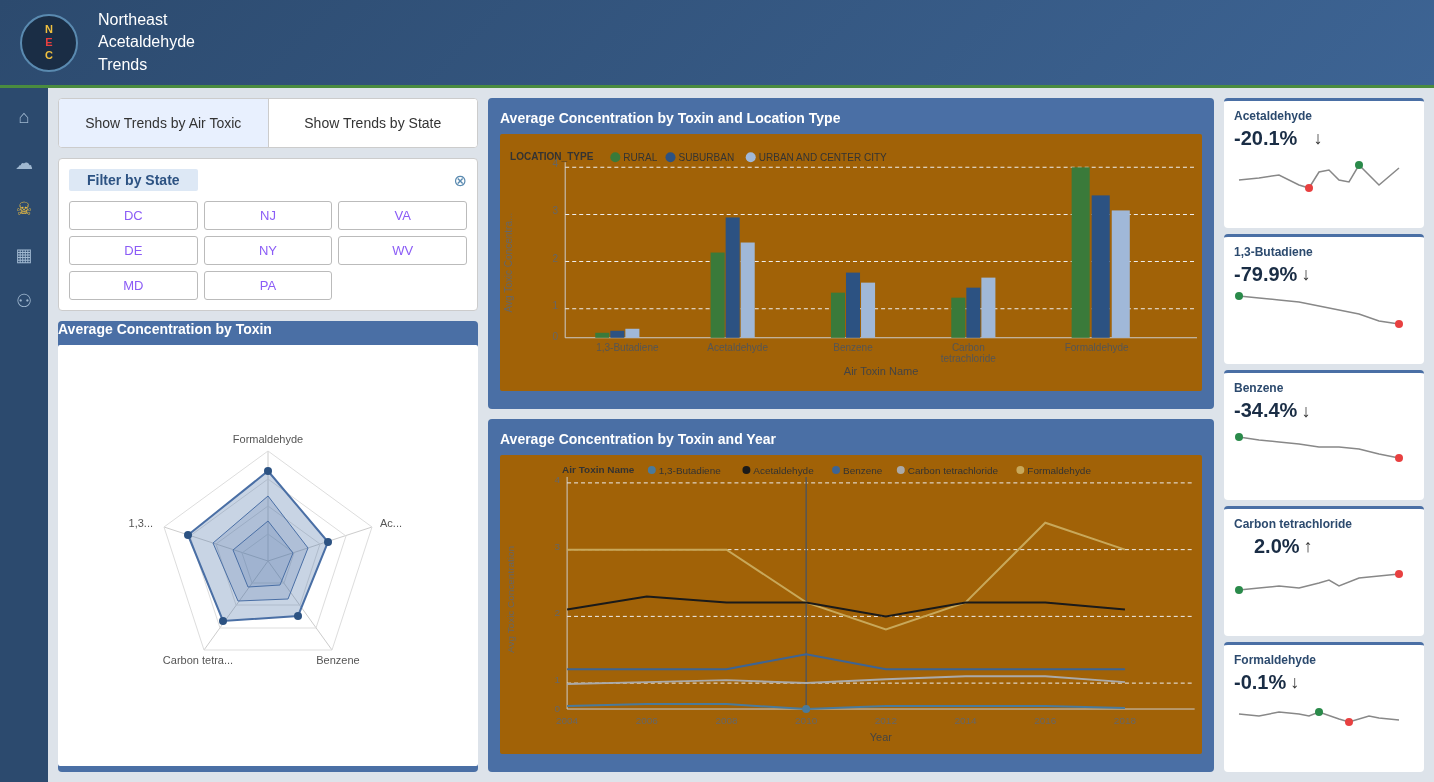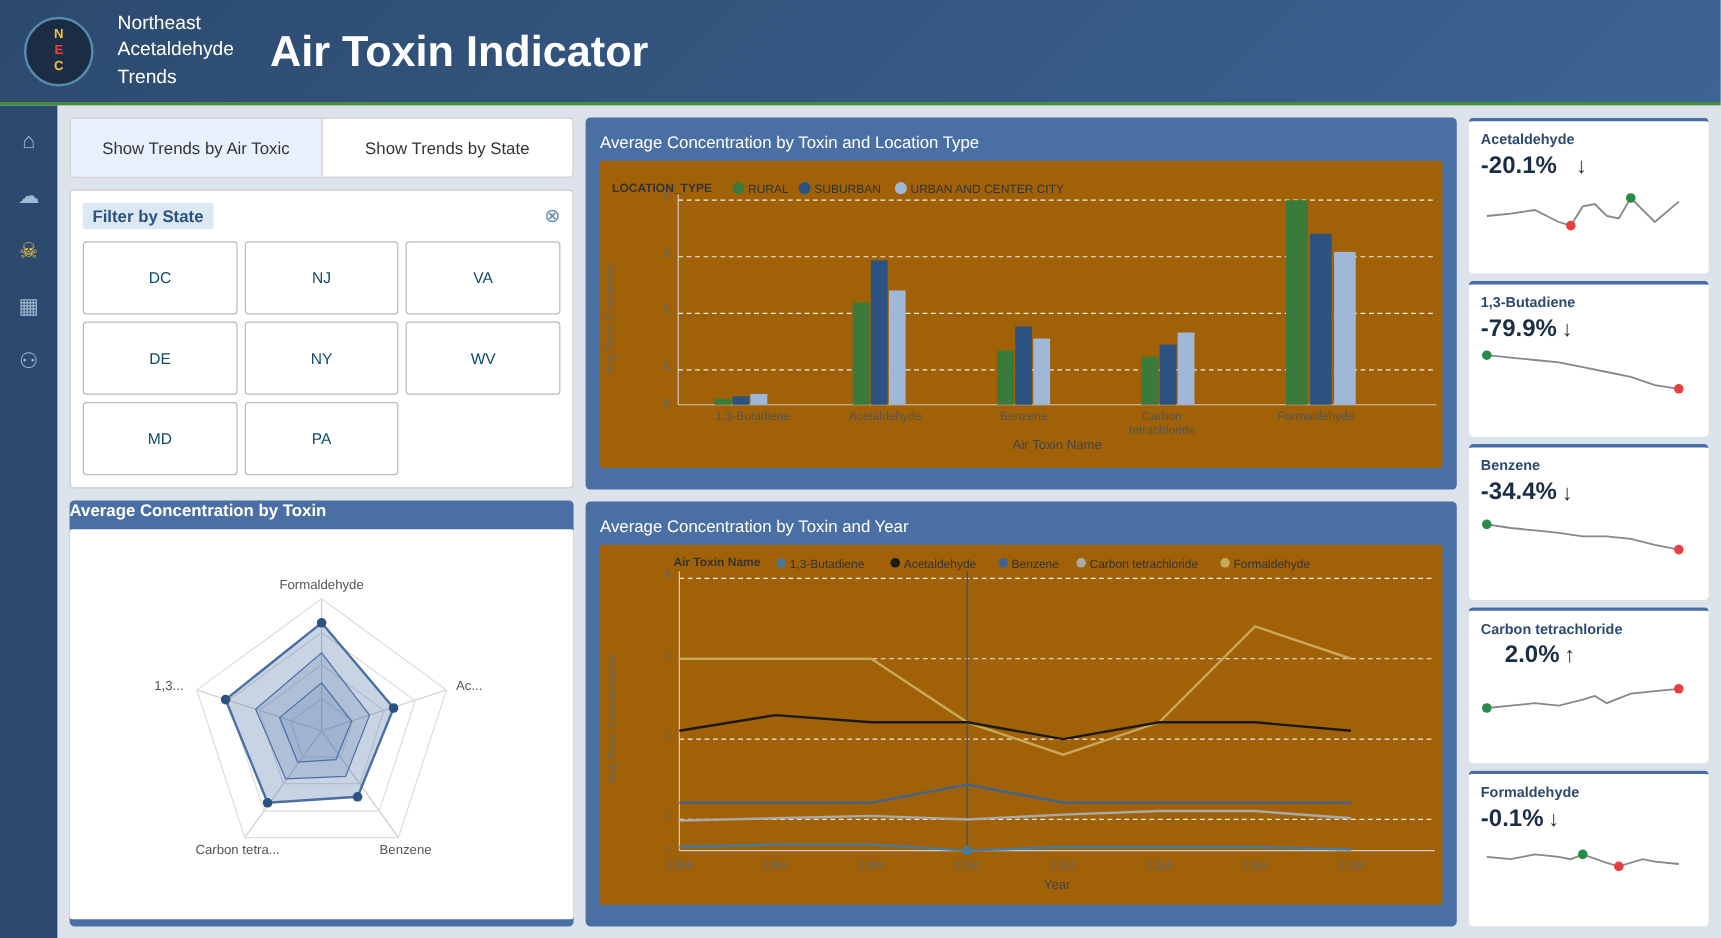--- a/index.html
+++ b/index.html
@@ -111,38 +111,38 @@
       display: flex;
       justify-content: space-between;
       align-items: center;
       margin-bottom: 10px;
     }
     .filter-title {
       font-size: 14px;
       font-weight: 600;
       color: #2c5282;
       background: #dde8f5;
-      padding: 3px 8px;
+      padding: 3px 18px;
       border-radius: 2px;
     }
     .filter-clear { color: #5a8ab0; font-size: 16px; cursor: pointer; }
     .state-grid {
       display: grid;
       grid-template-columns: repeat(3, 1fr);
       gap: 6px;
     }
     .state-btn {
       background: white;
       border: 1px solid #bbb;
       border-radius: 3px;
-      padding: 22px 4px;
+      padding: 6px 4px;
       font-size: 13px;
       text-align: center;
       cursor: pointer;
-      color: #0c4a6e;
+      color: #8b5cf6;
     }
 
     
     .radar-panel {
       background: #4a6fa5;
       border-radius: 4px;
       flex: 1;
       min-height: 0;
     }
     .radar-title {
@@ -173,21 +173,21 @@
     
     .chart-panel {
       background: #4a6fa5;
       border-radius: 4px;
       padding: 12px;
       flex: 1;
     }
     .chart-title {
       color: white;
       font-size: 14px;
-      font-weight: normal;
+      font-weight: bold;
       margin-bottom: 8px;
     }
     .chart-content {
       background: #a16207;
       border-radius: 2px;
       width: 100%;
       height: calc(100% - 30px);
       overflow: hidden;
     }
 
@@ -234,21 +234,20 @@
       <span class="logo-n">N</span><br>
       <span class="logo-e">E</span><br>
       <span class="logo-c">C</span>
     </div>
   </div>
   <div class="header-org">
     <span>Northeast</span><br>
     <span>Acetaldehyde</span><br>
     <span>Trends</span>
   </div>
-  <div class="header-title">Air Toxin Indicator</div>
 </div>
 
 <div class="sidebar">
   <div class="sidebar-icon">⌂</div>
   <div class="sidebar-icon">☁</div>
   <div class="sidebar-icon active">☠</div>
   <div class="sidebar-icon">▦</div>
   <div class="sidebar-icon">⚇</div>
 </div>
 

